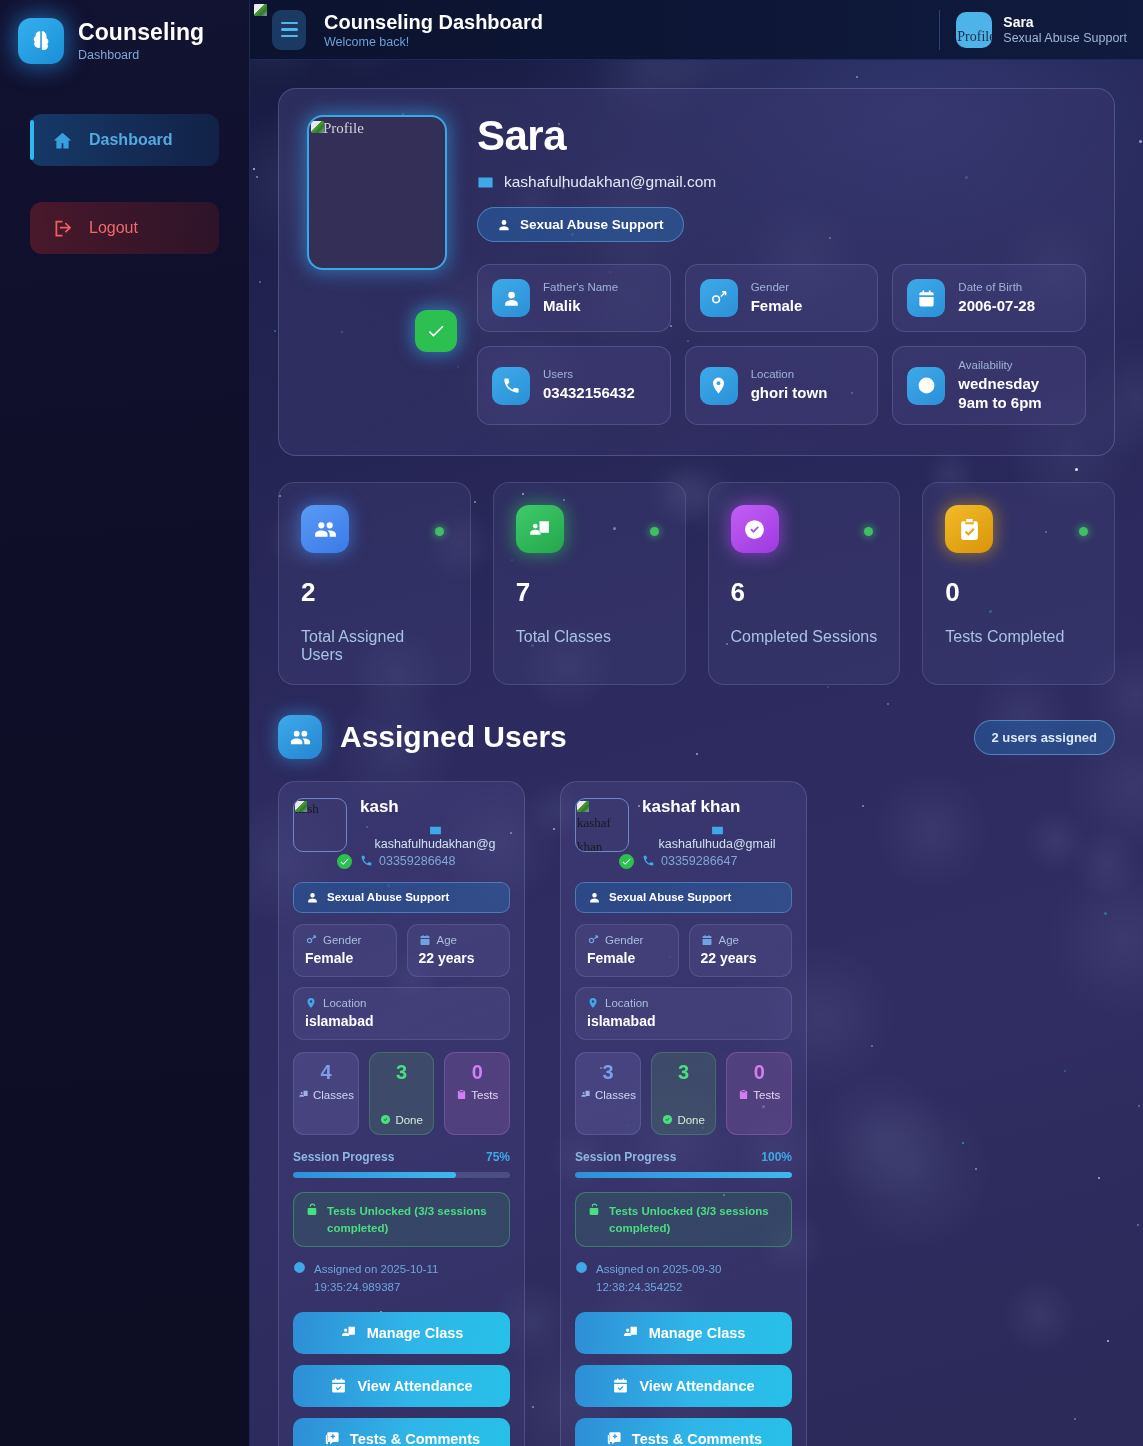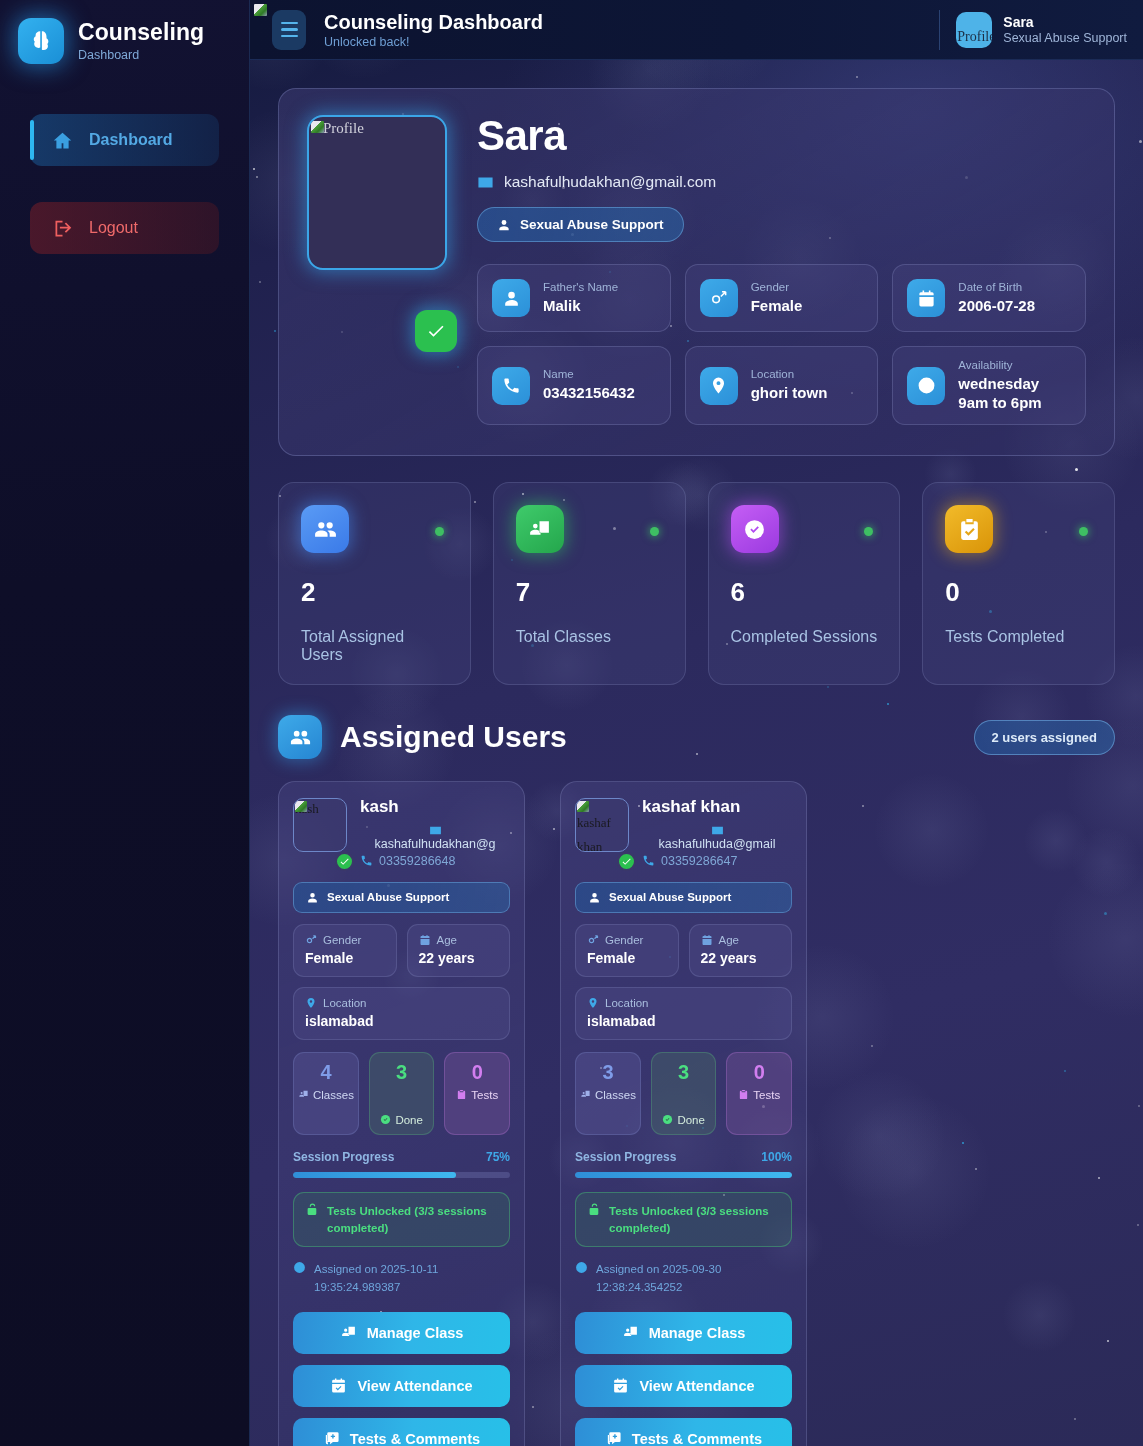--- a/index.html
+++ b/index.html
@@ -410,21 +410,21 @@
       </div>
 
     <header class="topbar">
       <div class="burger">
           <i></i>
           <i></i>
           <i></i>
         </div>
       <div class="topbar-title">
         <div class="t1">Counseling Dashboard</div>
-        <div class="t2">Unlocked back!</div>
+        <div class="t2">Welcome back!</div>
       </div>
       <div class="topbar-user">
         <span class="avatar-top">Profile</span>
         <div>
           <div class="u1">Sara</div>
           <div class="u2">Sexual Abuse Support</div>
         </div>
       </div>
     </header>
 
@@ -501,21 +501,21 @@
               </div>
             </div>
 
             <div class="pc-tile">
               <div class="pc-tile-ic">
                 <svg width="19" height="19" viewBox="0 0 24 24">
                     <path fill="#fff" d="M6.6 10.8a15 15 0 0 0 6.6 6.6l2.2-2.2c.3-.3.7-.4 1-.2 1.2.4 2.4.6 3.6.6.6 0 1 .5 1 1V20c0 .6-.4 1-1 1C10.6 21 3 13.4 3 4c0-.6.5-1 1-1h3.5c.6 0 1 .4 1 1 0 1.3.2 2.5.6 3.6.1.4 0 .8-.2 1z"></path>
                   </svg>
               </div>
               <div>
-                <div class="pc-tile-k">Name</div>
+                <div class="pc-tile-k">Users</div>
                 <div class="pc-tile-v">03432156432</div>
               </div>
             </div>
 
             <div class="pc-tile">
               <div class="pc-tile-ic">
                 <svg width="19" height="19" viewBox="0 0 24 24">
                     <path fill="#fff" d="M12 2a7 7 0 0 0-7 7c0 5.2 7 13 7 13s7-7.8 7-13a7 7 0 0 0-7-7m0 9.5a2.5 2.5 0 1 1 0-5 2.5 2.5 0 0 1 0 5"></path>
                   </svg>
               </div>

